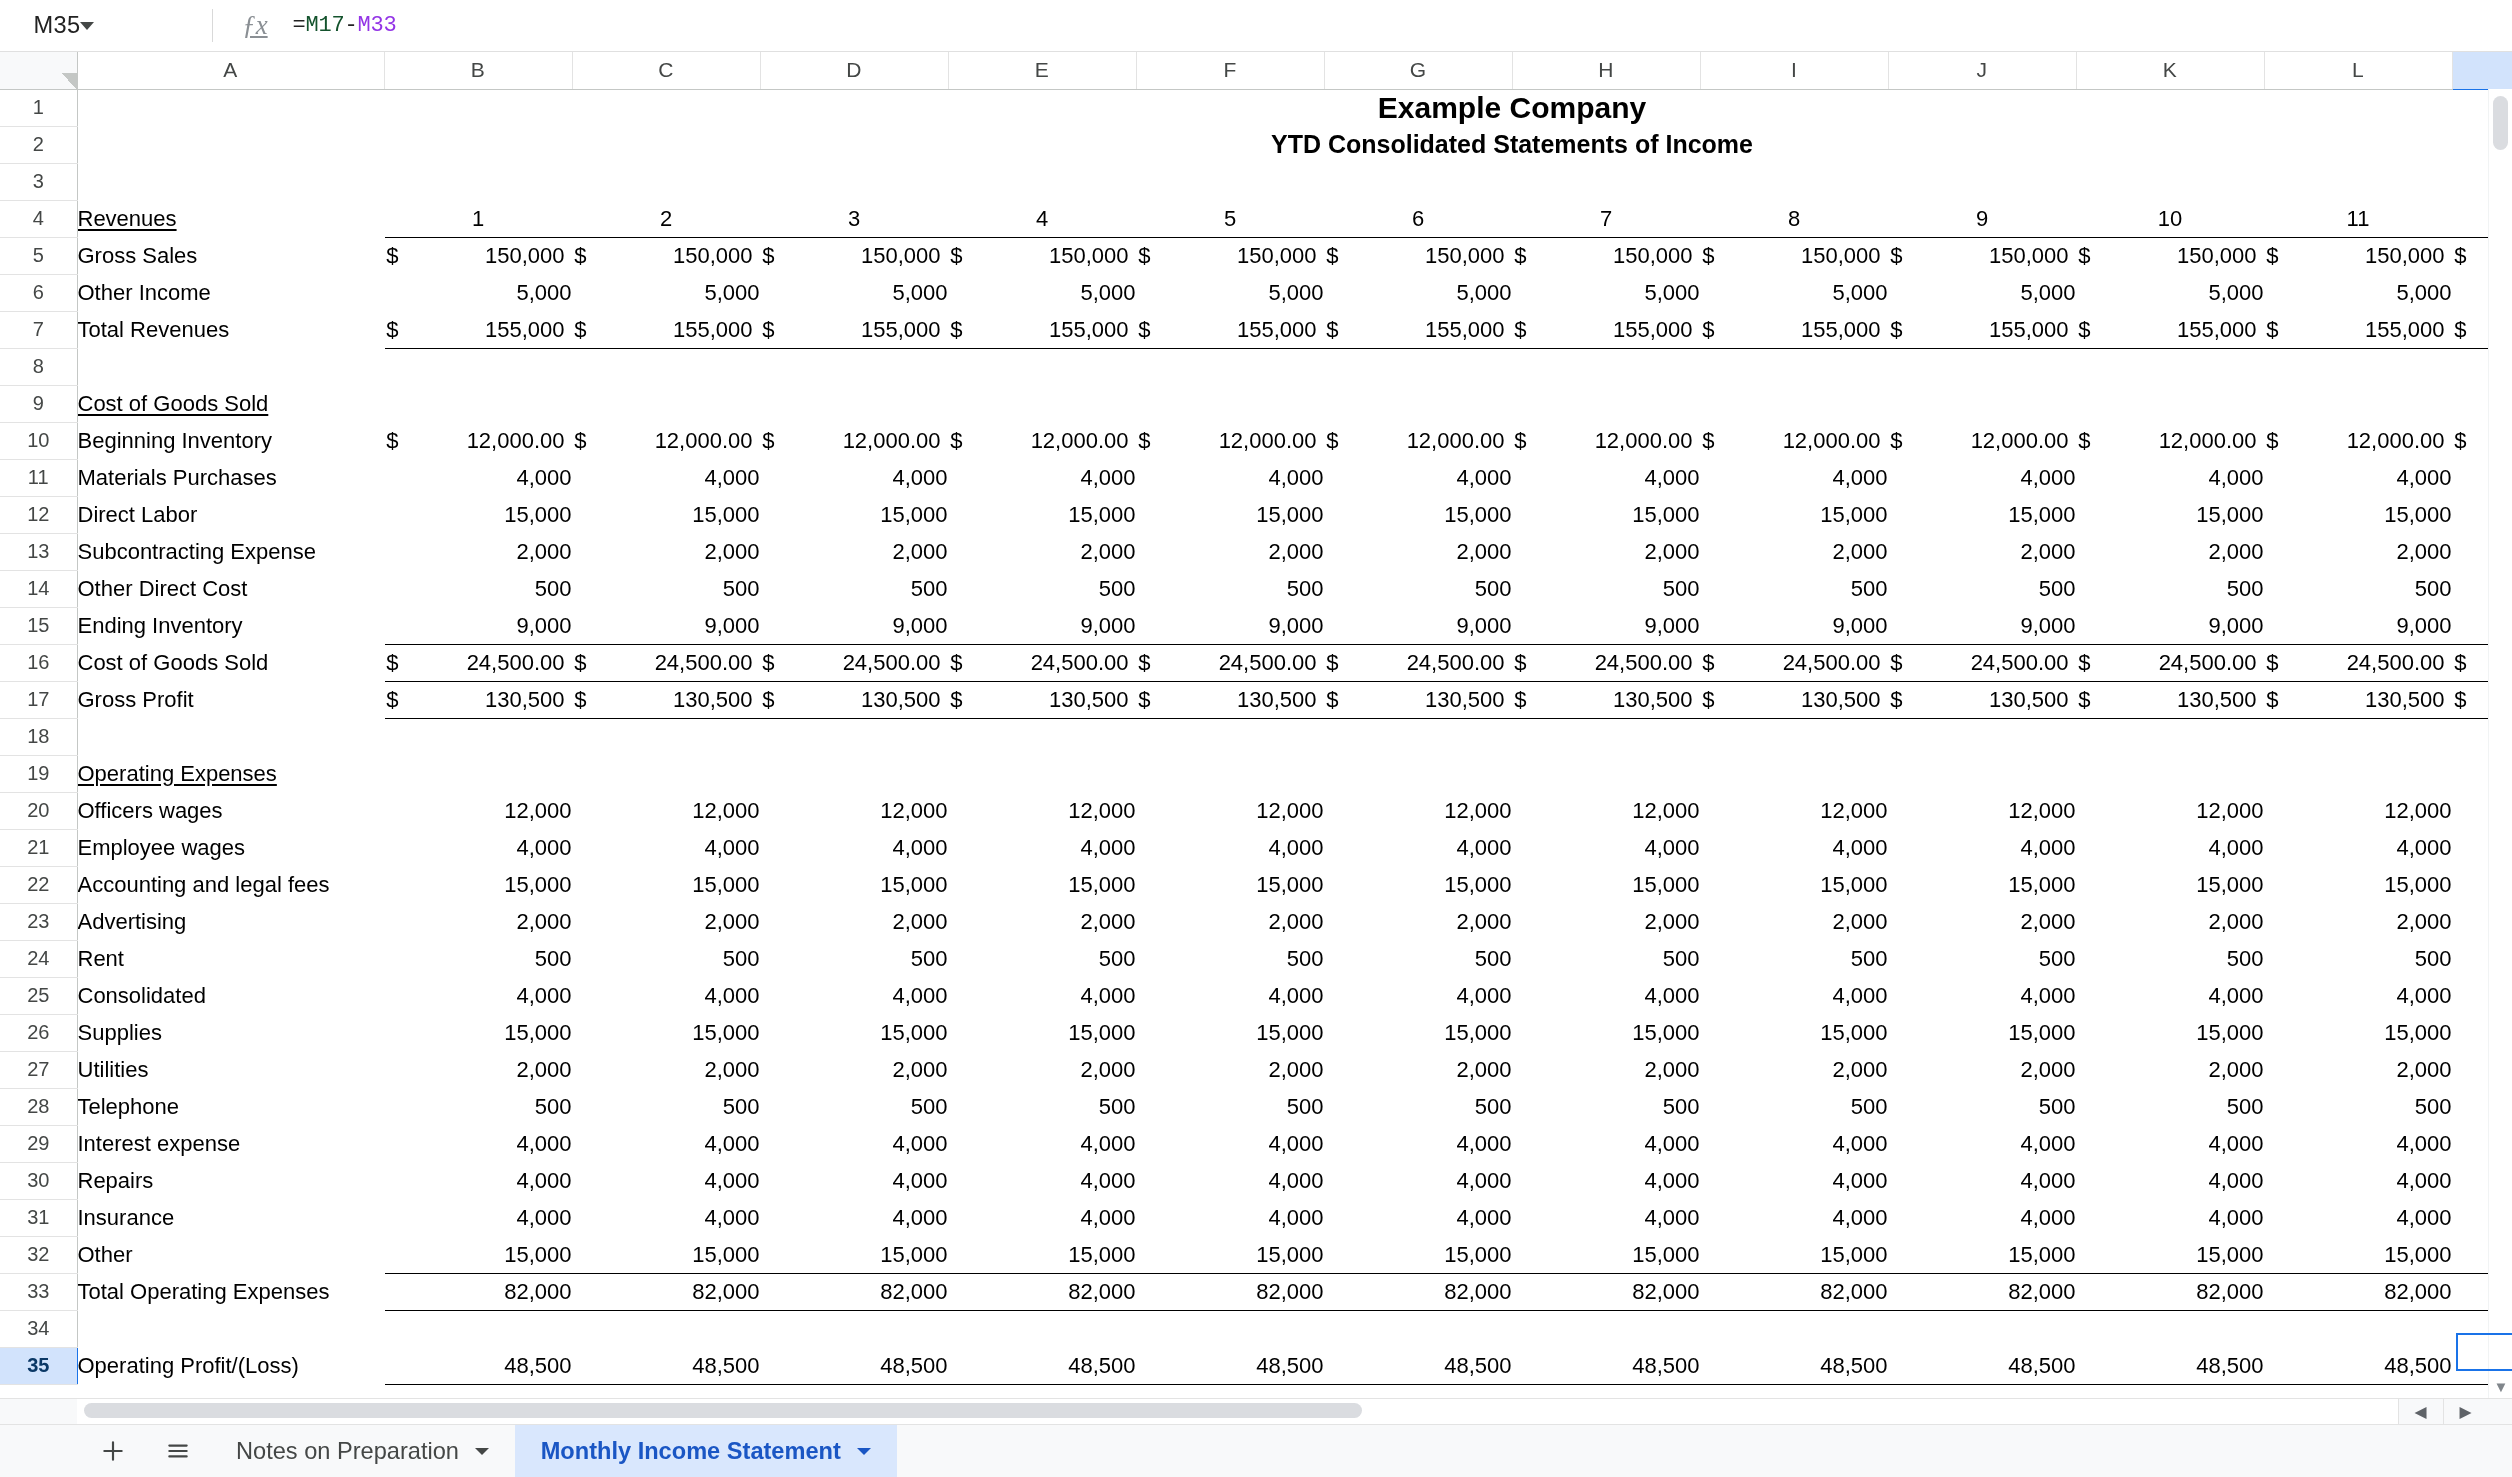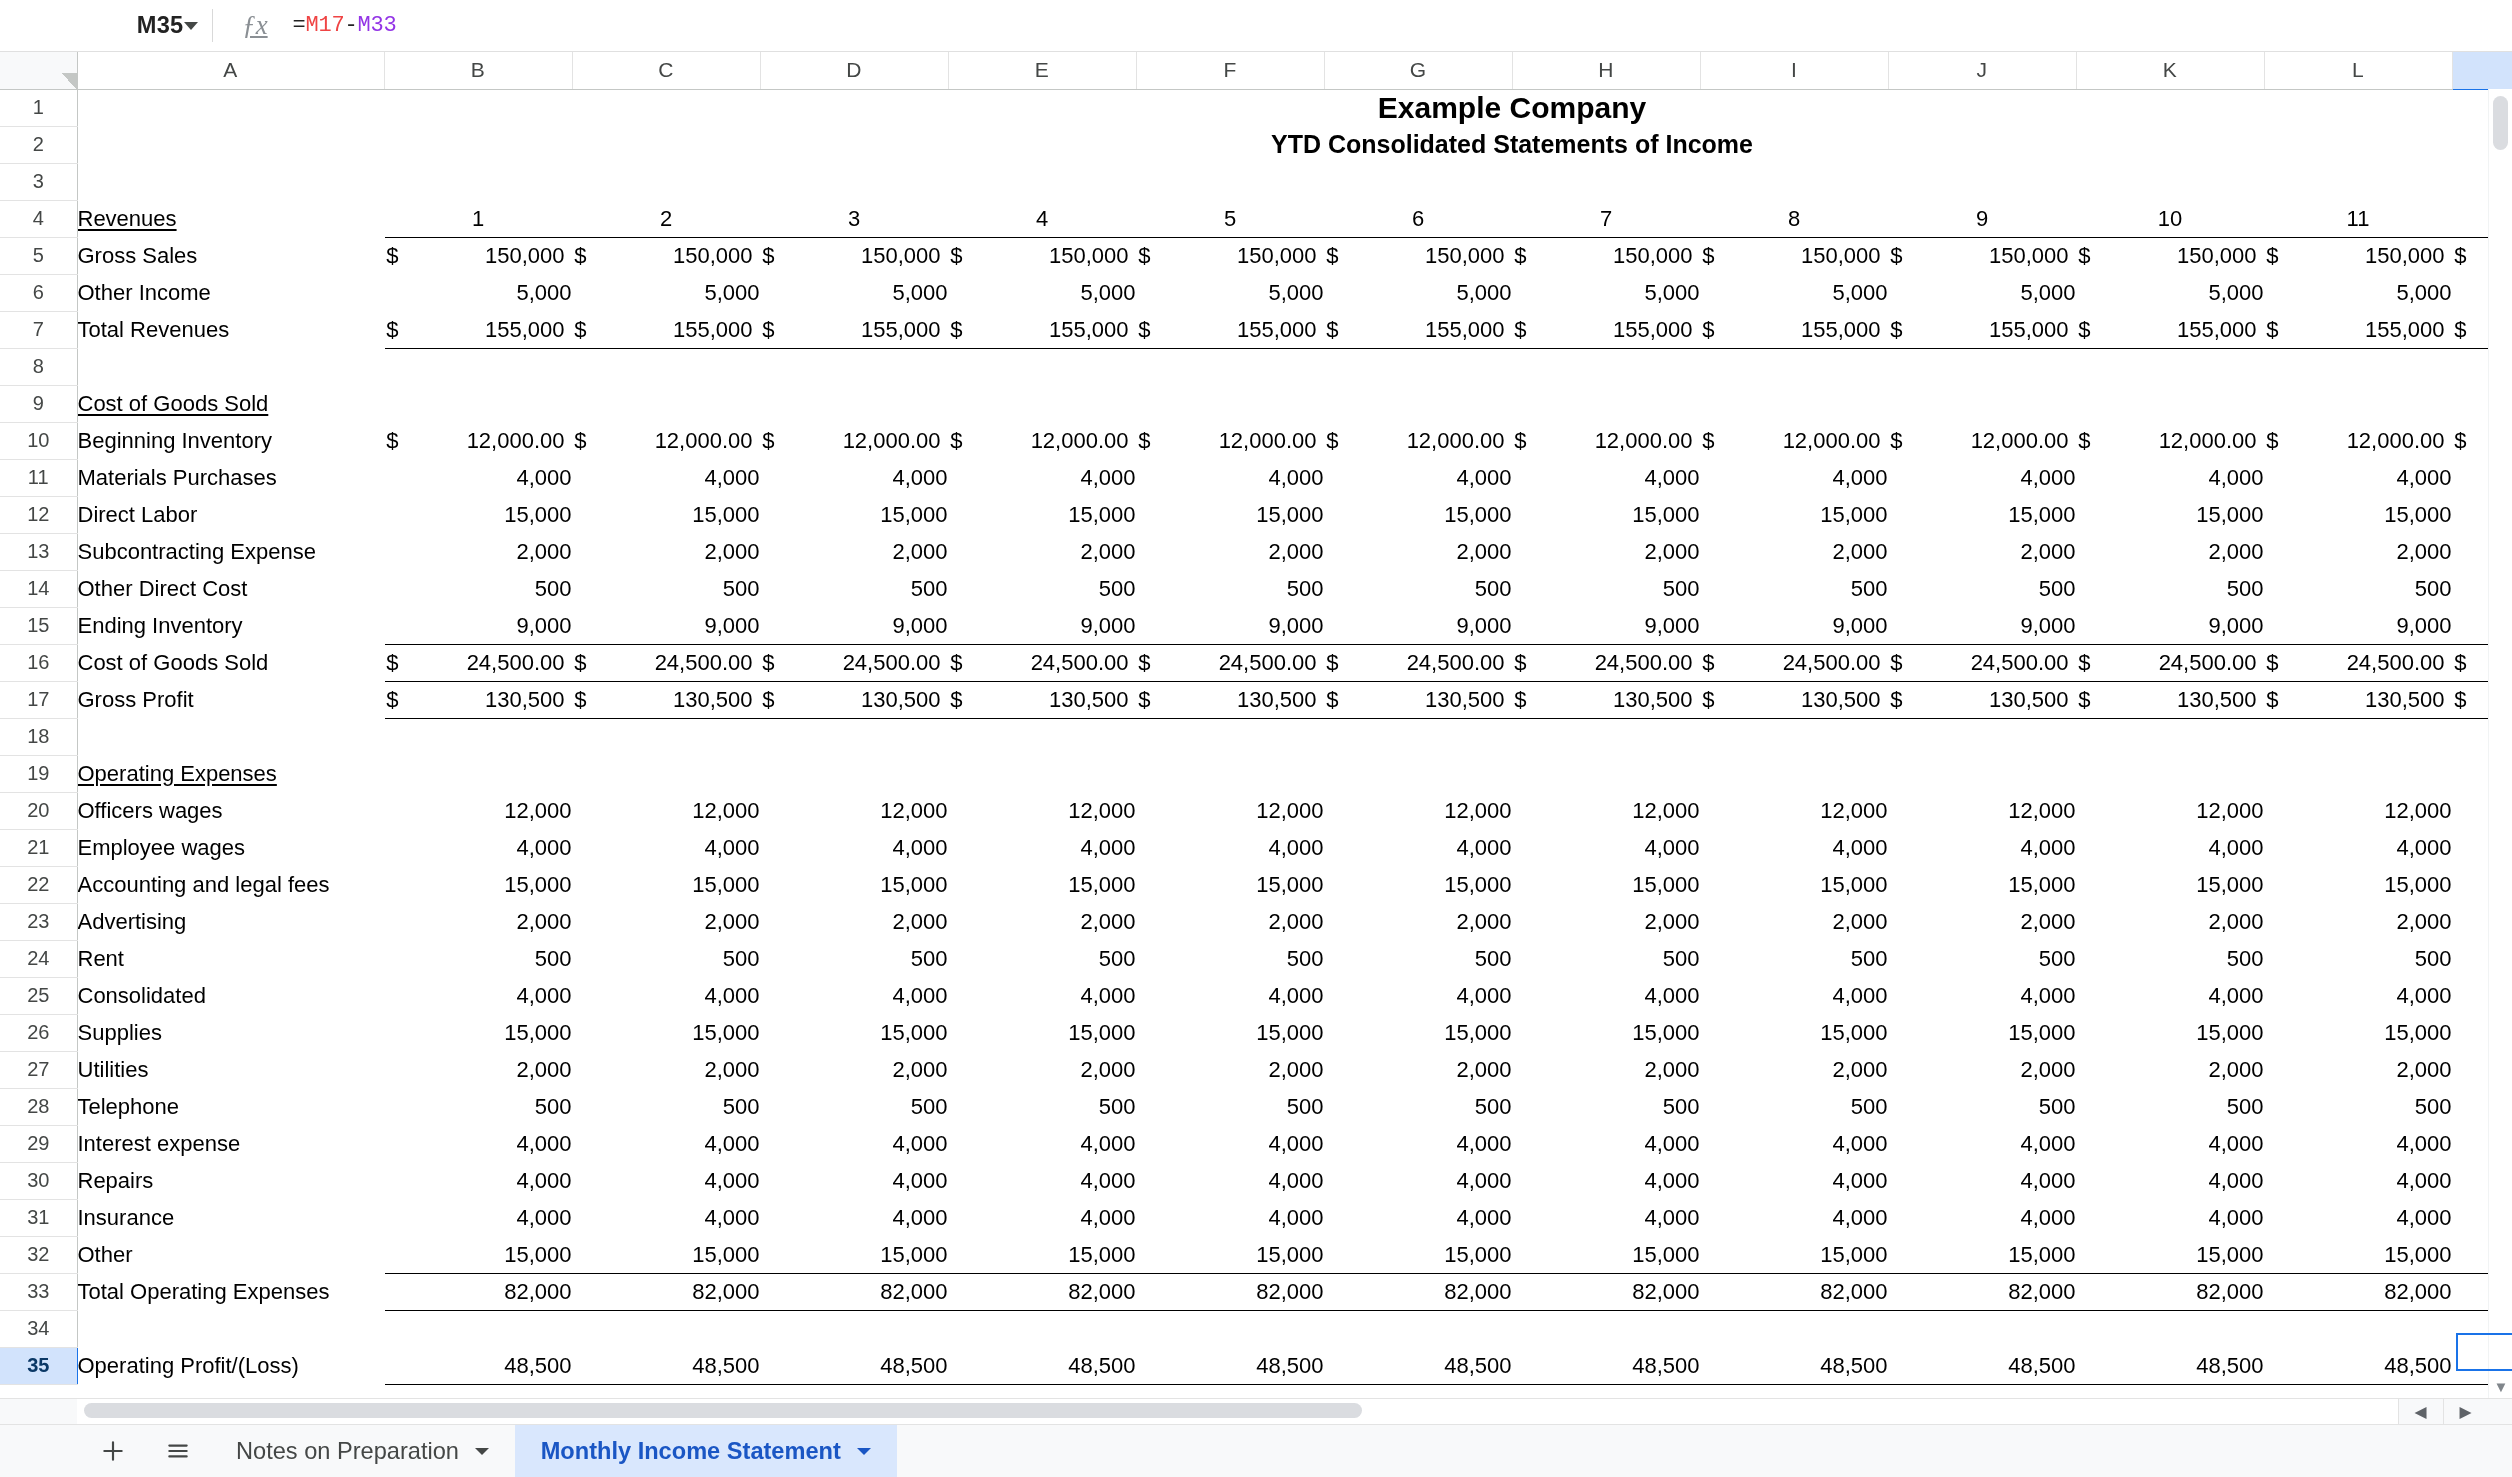--- a/index.html
+++ b/index.html
@@ -18,24 +18,23 @@
     background: #ffffff;
     border-bottom: 0.9px solid #e0e0e0;
     flex-shrink: 0;
   }
   .namebox {
     width: 185px;
     height: 38px;
     margin-left: 23px;
     display: flex;
     align-items: center;
-    justify-content: flex-end;
+    justify-content: flex-start;
     padding: 0 10.5px;
     cursor: text;
-    font-weight: bold;
   }
   .namebox-text {
     font-size: 23.6px;
     color: #222222;
     letter-spacing: 0.3px;
   }
   .namebox-caret {
     width: 0; height: 0;
     border-left: 7.9px solid transparent;
     border-right: 7.9px solid transparent;
@@ -58,21 +57,21 @@
   }
   .formula-input {
     flex: 1;
     font-family: "Liberation Mono", monospace;
     font-size: 22px;
     color: #222;
     padding-left: 14px;
     white-space: nowrap;
     letter-spacing: -0.2px;
   }
-  .ref-orange { color: #ef4444; }
+  .ref-orange { color: #14532d; }
   .ref-purple { color: #9334e6; }
 
   
   .grid-wrap {
     position: relative;
     width: 2512px;
     height: 1346px;
     overflow: hidden;
   }
   table.sheet {

